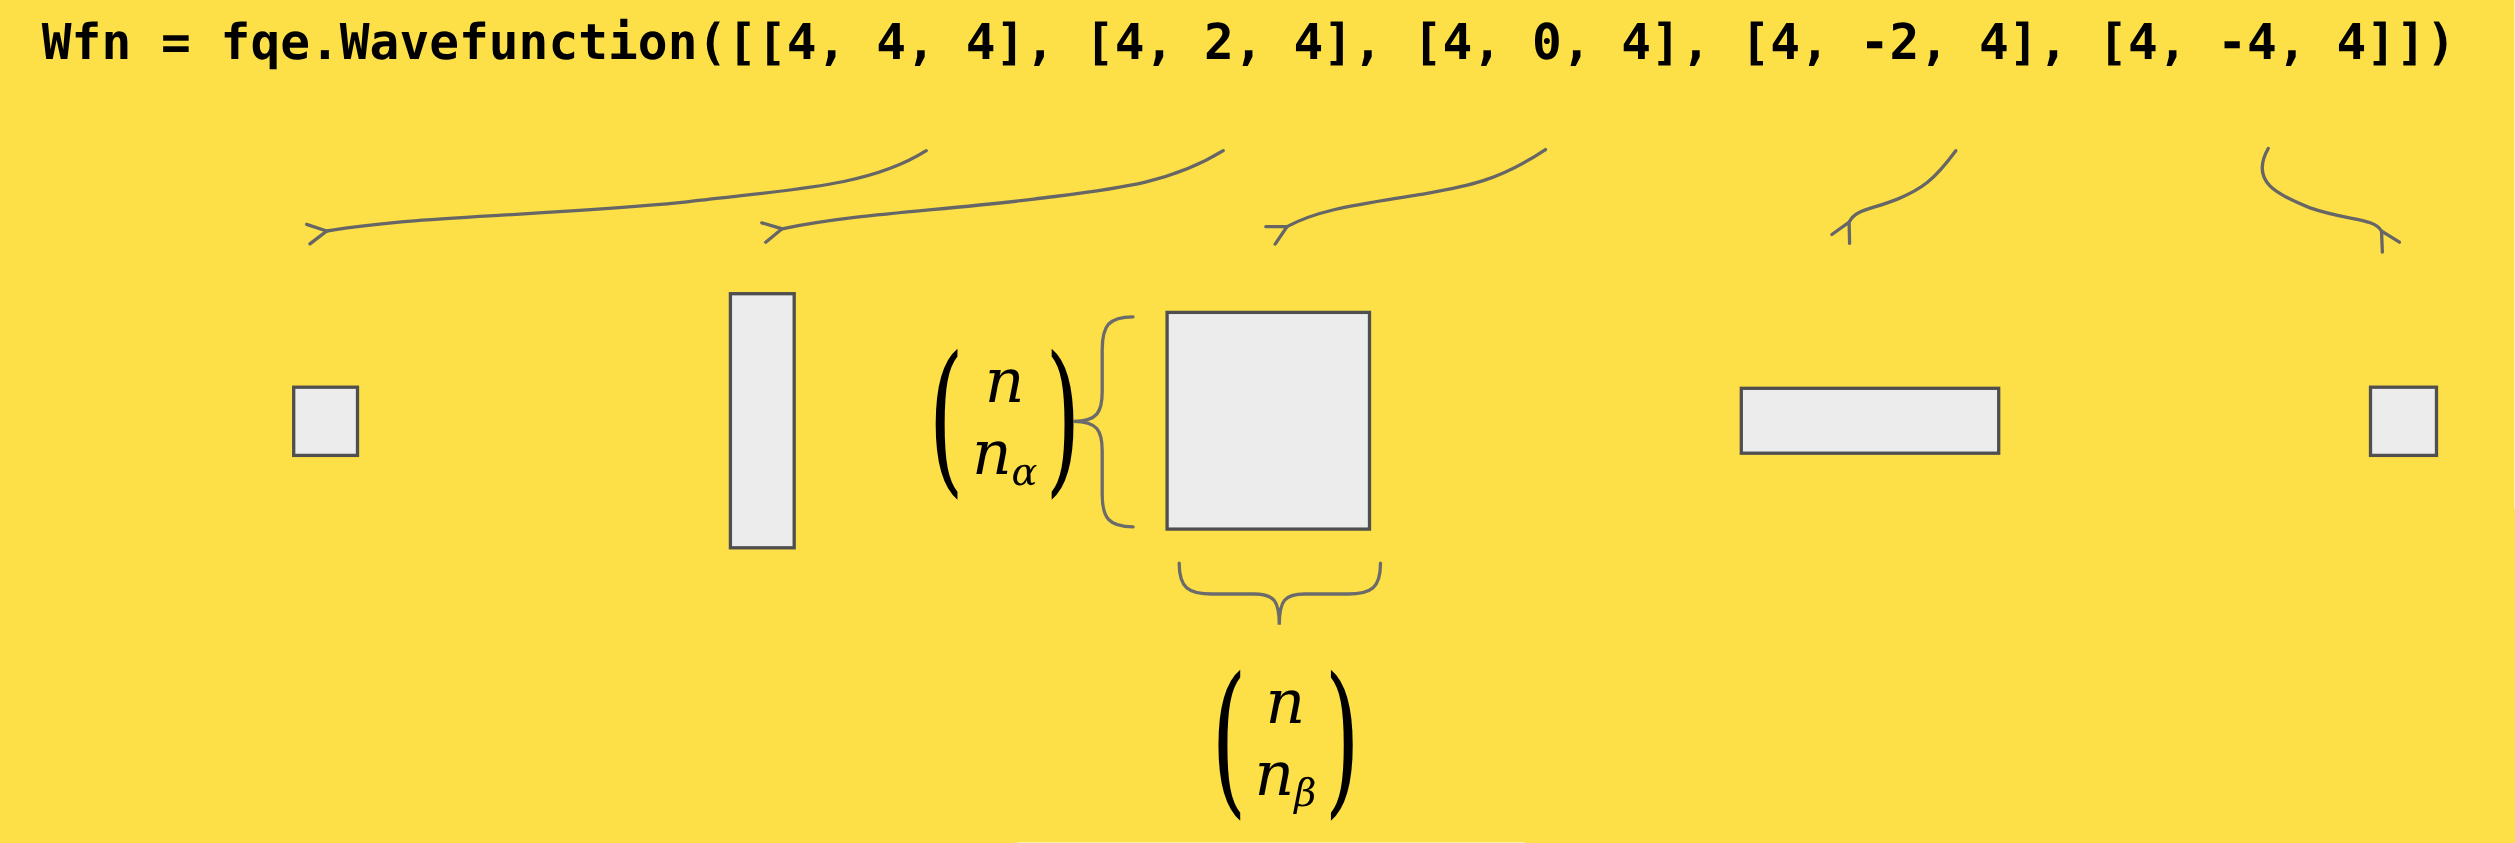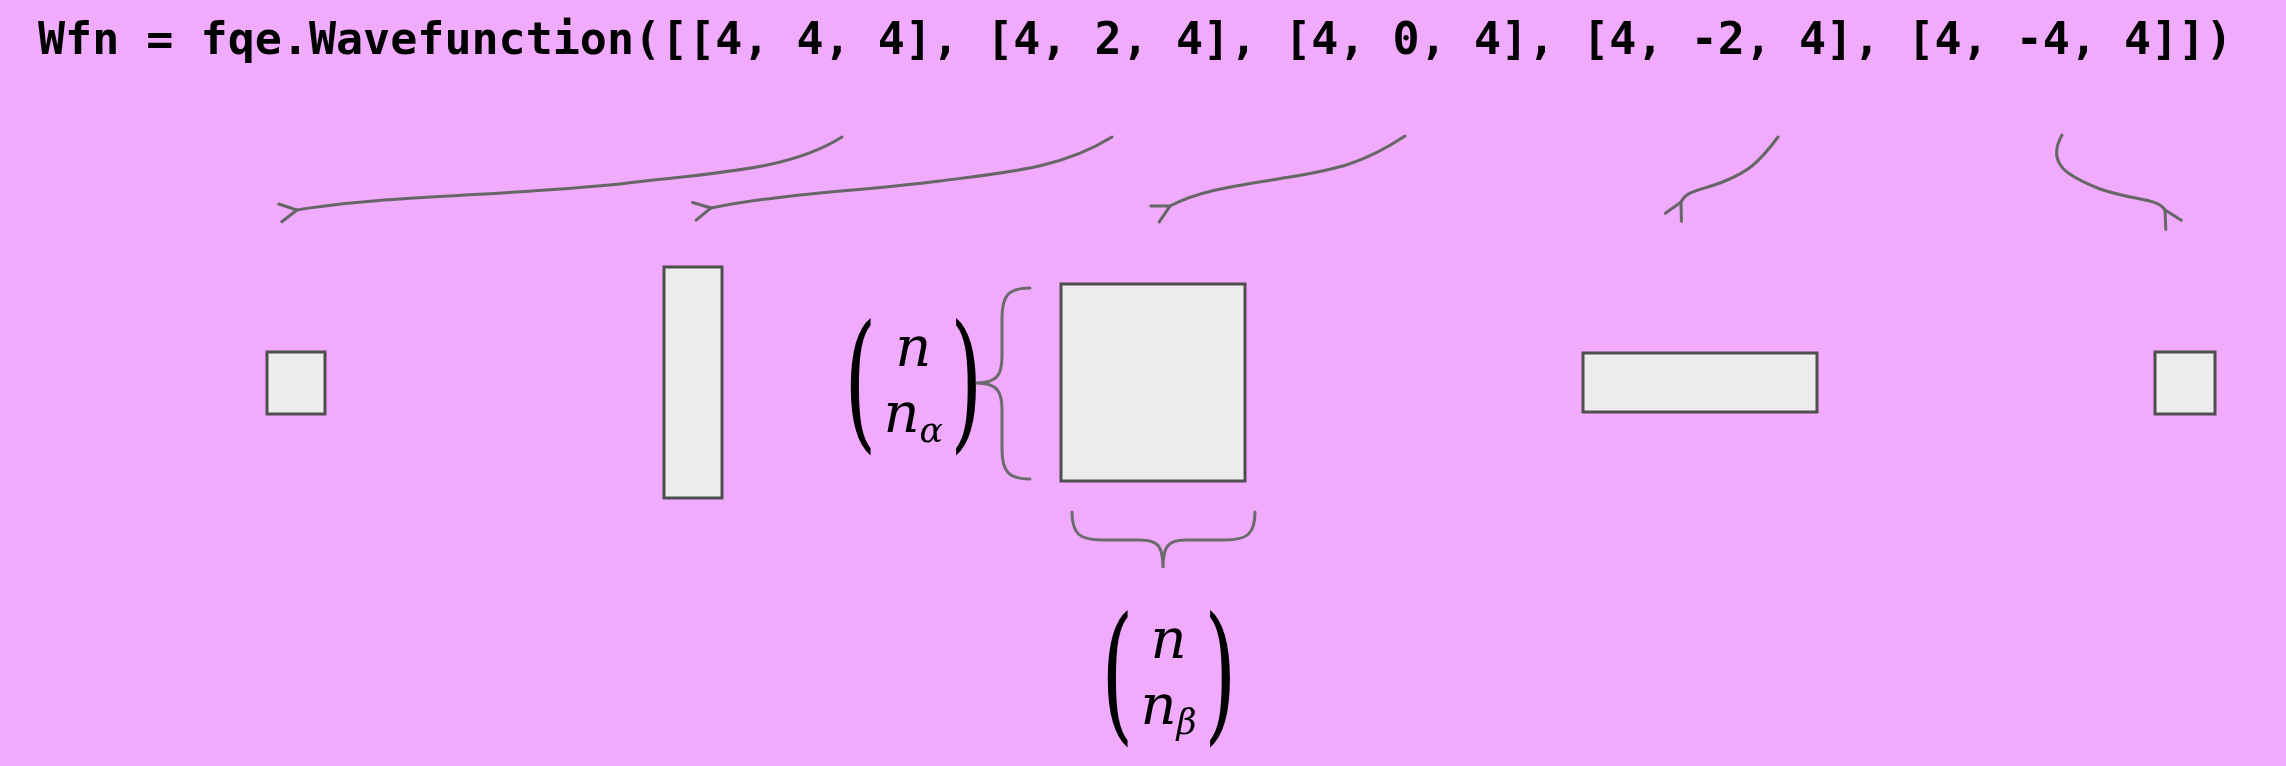--- a/index.html
+++ b/index.html
@@ -1,20 +1,20 @@
 <!DOCTYPE html>
 <html><head>
 <meta charset="utf-8">
 <style>
   html, body { margin: 0; padding: 0; background: #ffffff; }
   .canvas {
     position: relative;
     width: 2286px;
     height: 766px;
-    background: #f0abfc;
+    background: #fde047;
     overflow: hidden;
     font-family: "DejaVu Sans", sans-serif;
   }
   .code {
     position: absolute;
     left: 38px;
     top: 14px;
     font-family: "DejaVu Sans Mono", monospace;
     font-weight: 700;
     font-size: 45px;

